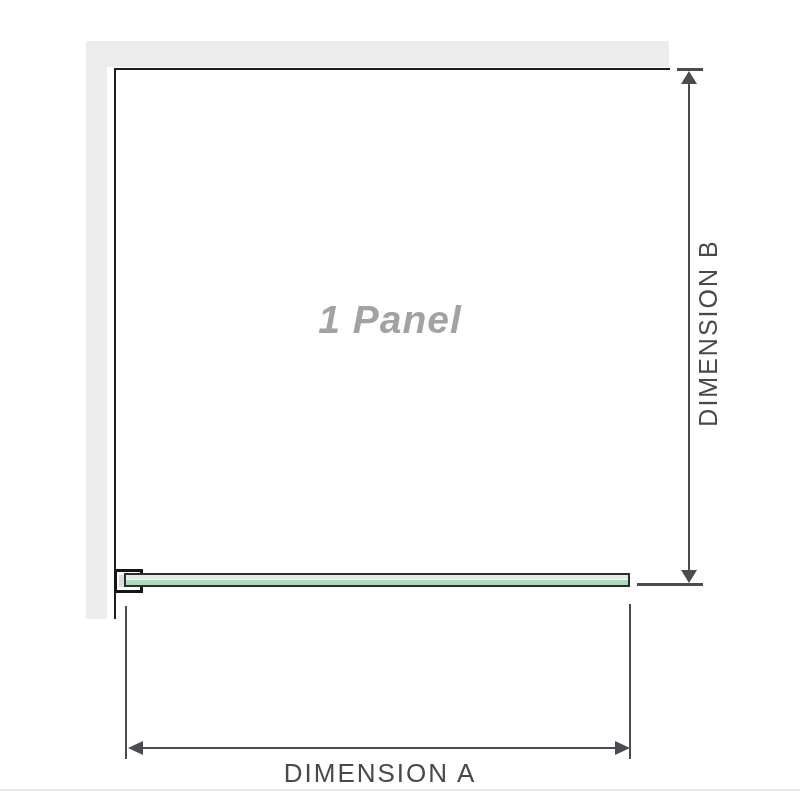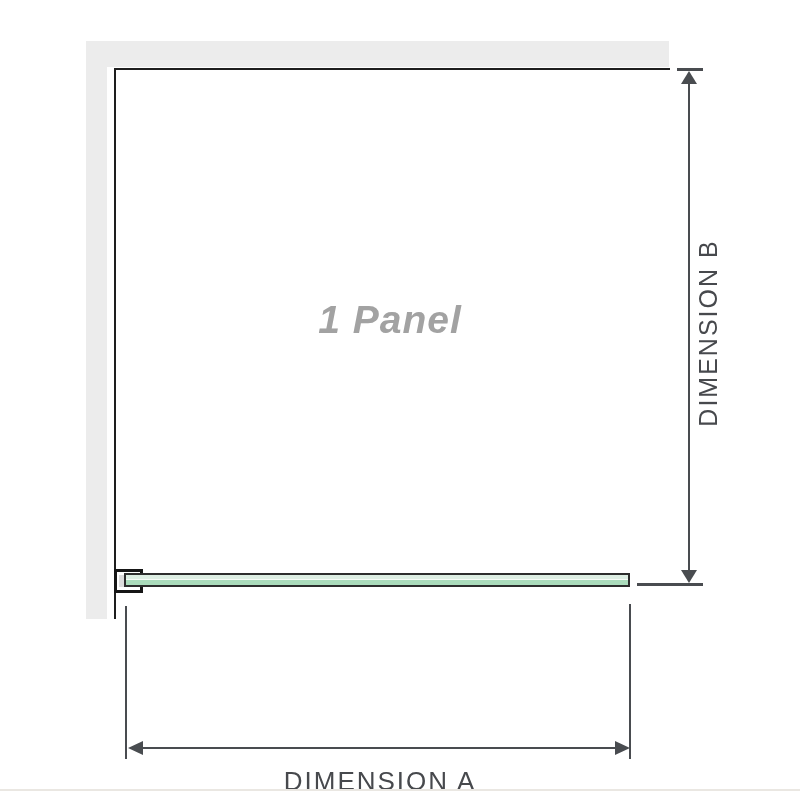--- a/index.html
+++ b/index.html
@@ -83,21 +83,21 @@
     border-right:15px solid var(--dimension-line);
   }
   .dima-arrow-right{
     left:615px; top:741px; width:0; height:0;
     border-top:7px solid transparent; border-bottom:7px solid transparent;
     border-left:15px solid var(--dimension-line);
   }
   .dima-label{
     left:240px; top:758px; width:280px;
     text-align:center;
-    font-size:26px; letter-spacing:2px; color:var(--label-text);margin-top:8px;
+    font-size:26px; letter-spacing:2px; color:var(--label-text);
   }
 
   
   .panel-label{
     left:190px; top:298px; width:400px;
     text-align:center;
     font-size:39px; font-style:italic; font-weight:bold;
     letter-spacing:1px; color:var(--panel-text);
   }
 

